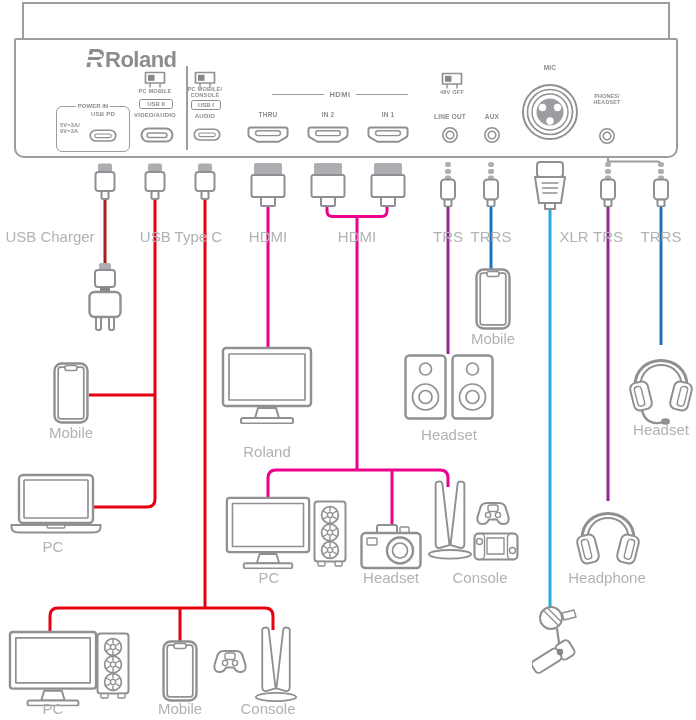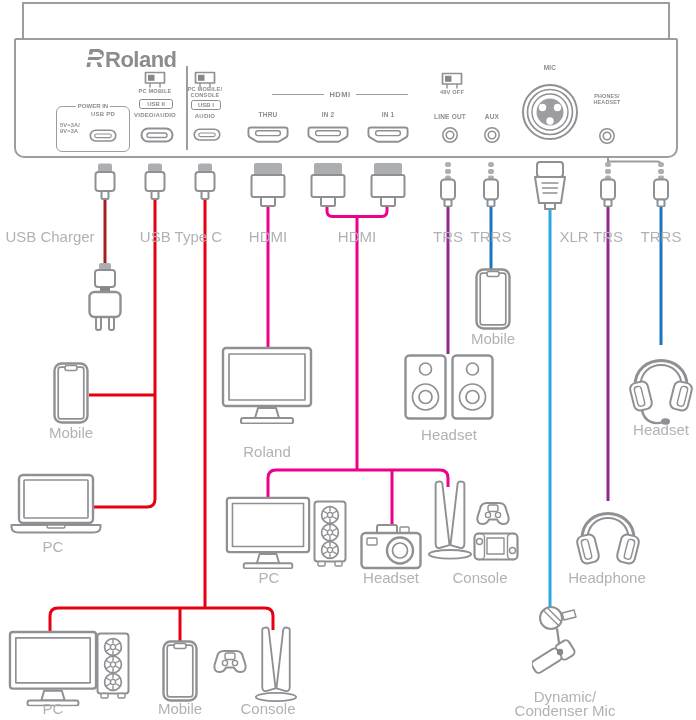--- a/index.html
+++ b/index.html
@@ -374,22 +374,20 @@
   <circle class="sk3" cx="19" cy="13" r="11"></circle>
   <path class="sk1" d="M12,6 L26,20 M16,3.5 L29,16.5"></path>
   <path class="sk1" d="M30,8 L42,5 L44,12 L32,15 Z" style="fill:#fff"></path>
   <path d="M25,23.5 L28,45" stroke="#8E9093" stroke-width="2.2" fill="none"></path>
   <g transform="rotate(-32 28 47)">
     <rect class="sk3" x="26" y="39.5" width="15" height="17" rx="4"></rect>
     <rect class="sk3" x="-3" y="40.5" width="30" height="13.5" rx="4"></rect>
   </g>
   <circle class="fd" cx="28" cy="47" r="3.2"></circle>
 </svg>
-<div class="abs dlabel pre" style="left:509px;top:690px;width:112px;line-height:13.5px">Dynamic/
-Condenser Mic</div>
 
 <svg class="abs" style="left:8px;top:630px" width="90" height="77">
       <use href="#sym-monitor" width="90" height="76.3"></use>
     </svg>
 <svg class="abs" style="left:96px;top:632px" width="34" height="68">
       <use href="#sym-tower" width="34" height="68"></use>
     </svg>
 <div class="abs dlabel" style="left:18px;top:701px;width:70px">PC</div>
 
 <svg class="abs" style="left:162px;top:640px" width="36" height="62">

